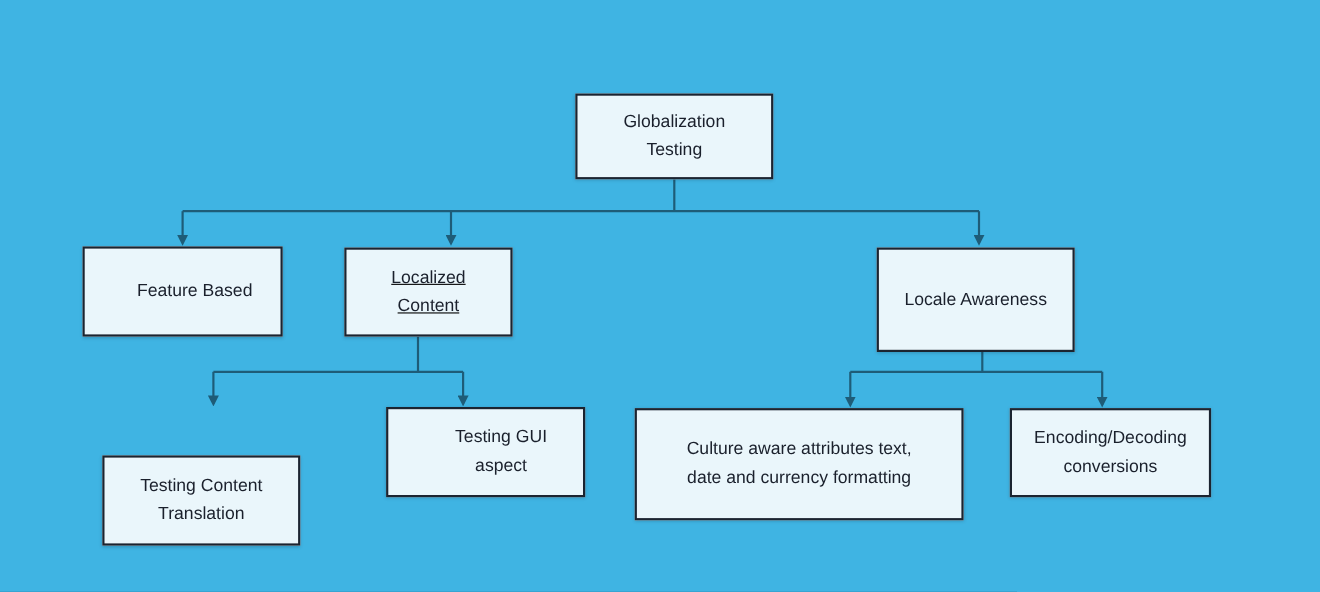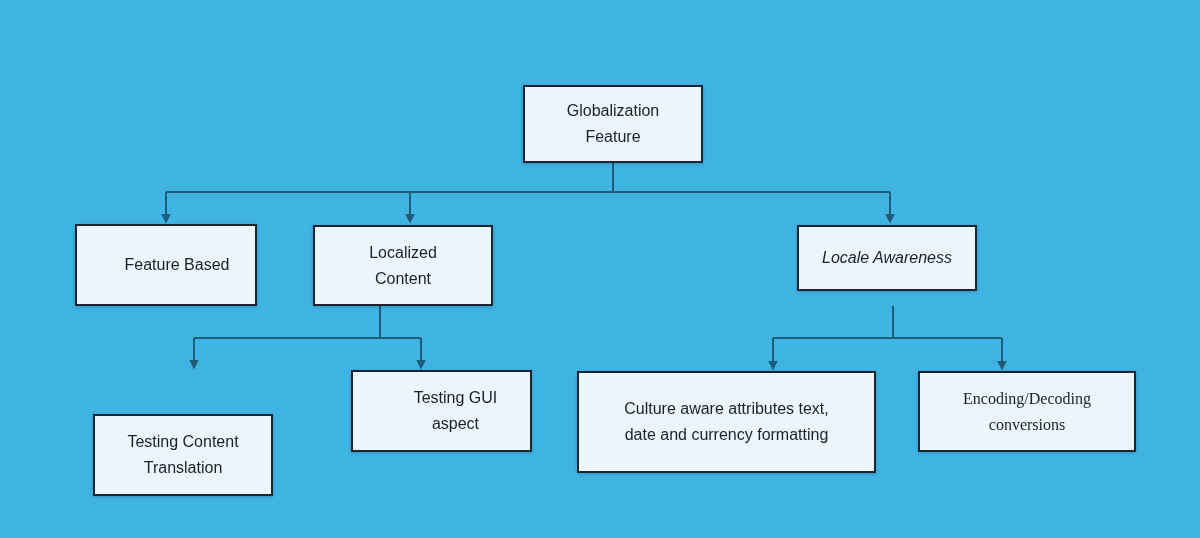--- a/index.html
+++ b/index.html
@@ -40,26 +40,26 @@
   .node-label {
     color: #1A202C;
     font-size: 16px;
     line-height: 26px;
     font-weight: 500;
     white-space: pre-line;
   }
   
   .n-root        { left: 523px; top:  85px; width: 180px; height: 78px; }
   .n-feature     { left:  75px; top: 224px; width: 182px; height: 82px; padding-left: 22px; }
-  .n-localized   { left: 313px; top: 225px; width: 180px; height: 81px; }
-  .n-locale      { left: 797px; top: 225px; width: 180px; height: 66px; font-style: italic; }
+  .n-localized   { left: 313px; top: 225px; width: 153px; height: 81px; text-decoration: underline; }
+  .n-locale      { left: 797px; top: 225px; width: 180px; height: 95px; }
   .n-translation { left:  93px; top: 370px; width: 180px; height: 82px; margin-top: 44px; }
   .n-gui         { left: 351px; top: 370px; width: 181px; height: 82px; padding-left: 28px; }
   .n-culture     { left: 577px; top: 371px; width: 299px; height: 102px; }
-  .n-encoding    { left: 918px; top: 371px; width: 218px; height: 81px; font-family: Liberation Serif, serif; }
+  .n-encoding    { left: 918px; top: 371px; width: 183px; height: 81px; }
 </style>
 </head>
 <body>
 
 <div class="stage">
 
   <svg class="connectors" viewBox="0 0 1200 538" xmlns="http://www.w3.org/2000/svg">
     <defs>
       <marker id="arrowhead" viewBox="0 0 10 10" refX="7.5" refY="5" markerWidth="5" markerHeight="5" orient="auto-start-reverse">
         <path class="arrowhead-shape" d="M 0 0 L 10 5 L 0 10 z"></path>
@@ -78,21 +78,21 @@
     <path class="edge" d="M421 338 V367" marker-end="url(#arrowhead)"></path>
 
     <path class="edge" d="M893 306 V338"></path>
     <path class="edge" d="M773 338 H1002"></path>
     <path class="edge" d="M773 338 V368" marker-end="url(#arrowhead)"></path>
     <path class="edge" d="M1002 338 V368" marker-end="url(#arrowhead)"></path>
   </svg>
 
   <div class="node n-root">
     <span class="node-label">Globalization
-Feature</span>
+Testing</span>
   </div>
 
   <div class="node n-feature">
     <span class="node-label">Feature Based</span>
   </div>
 
   <div class="node n-localized">
     <span class="node-label">Localized
 Content</span>
   </div>

